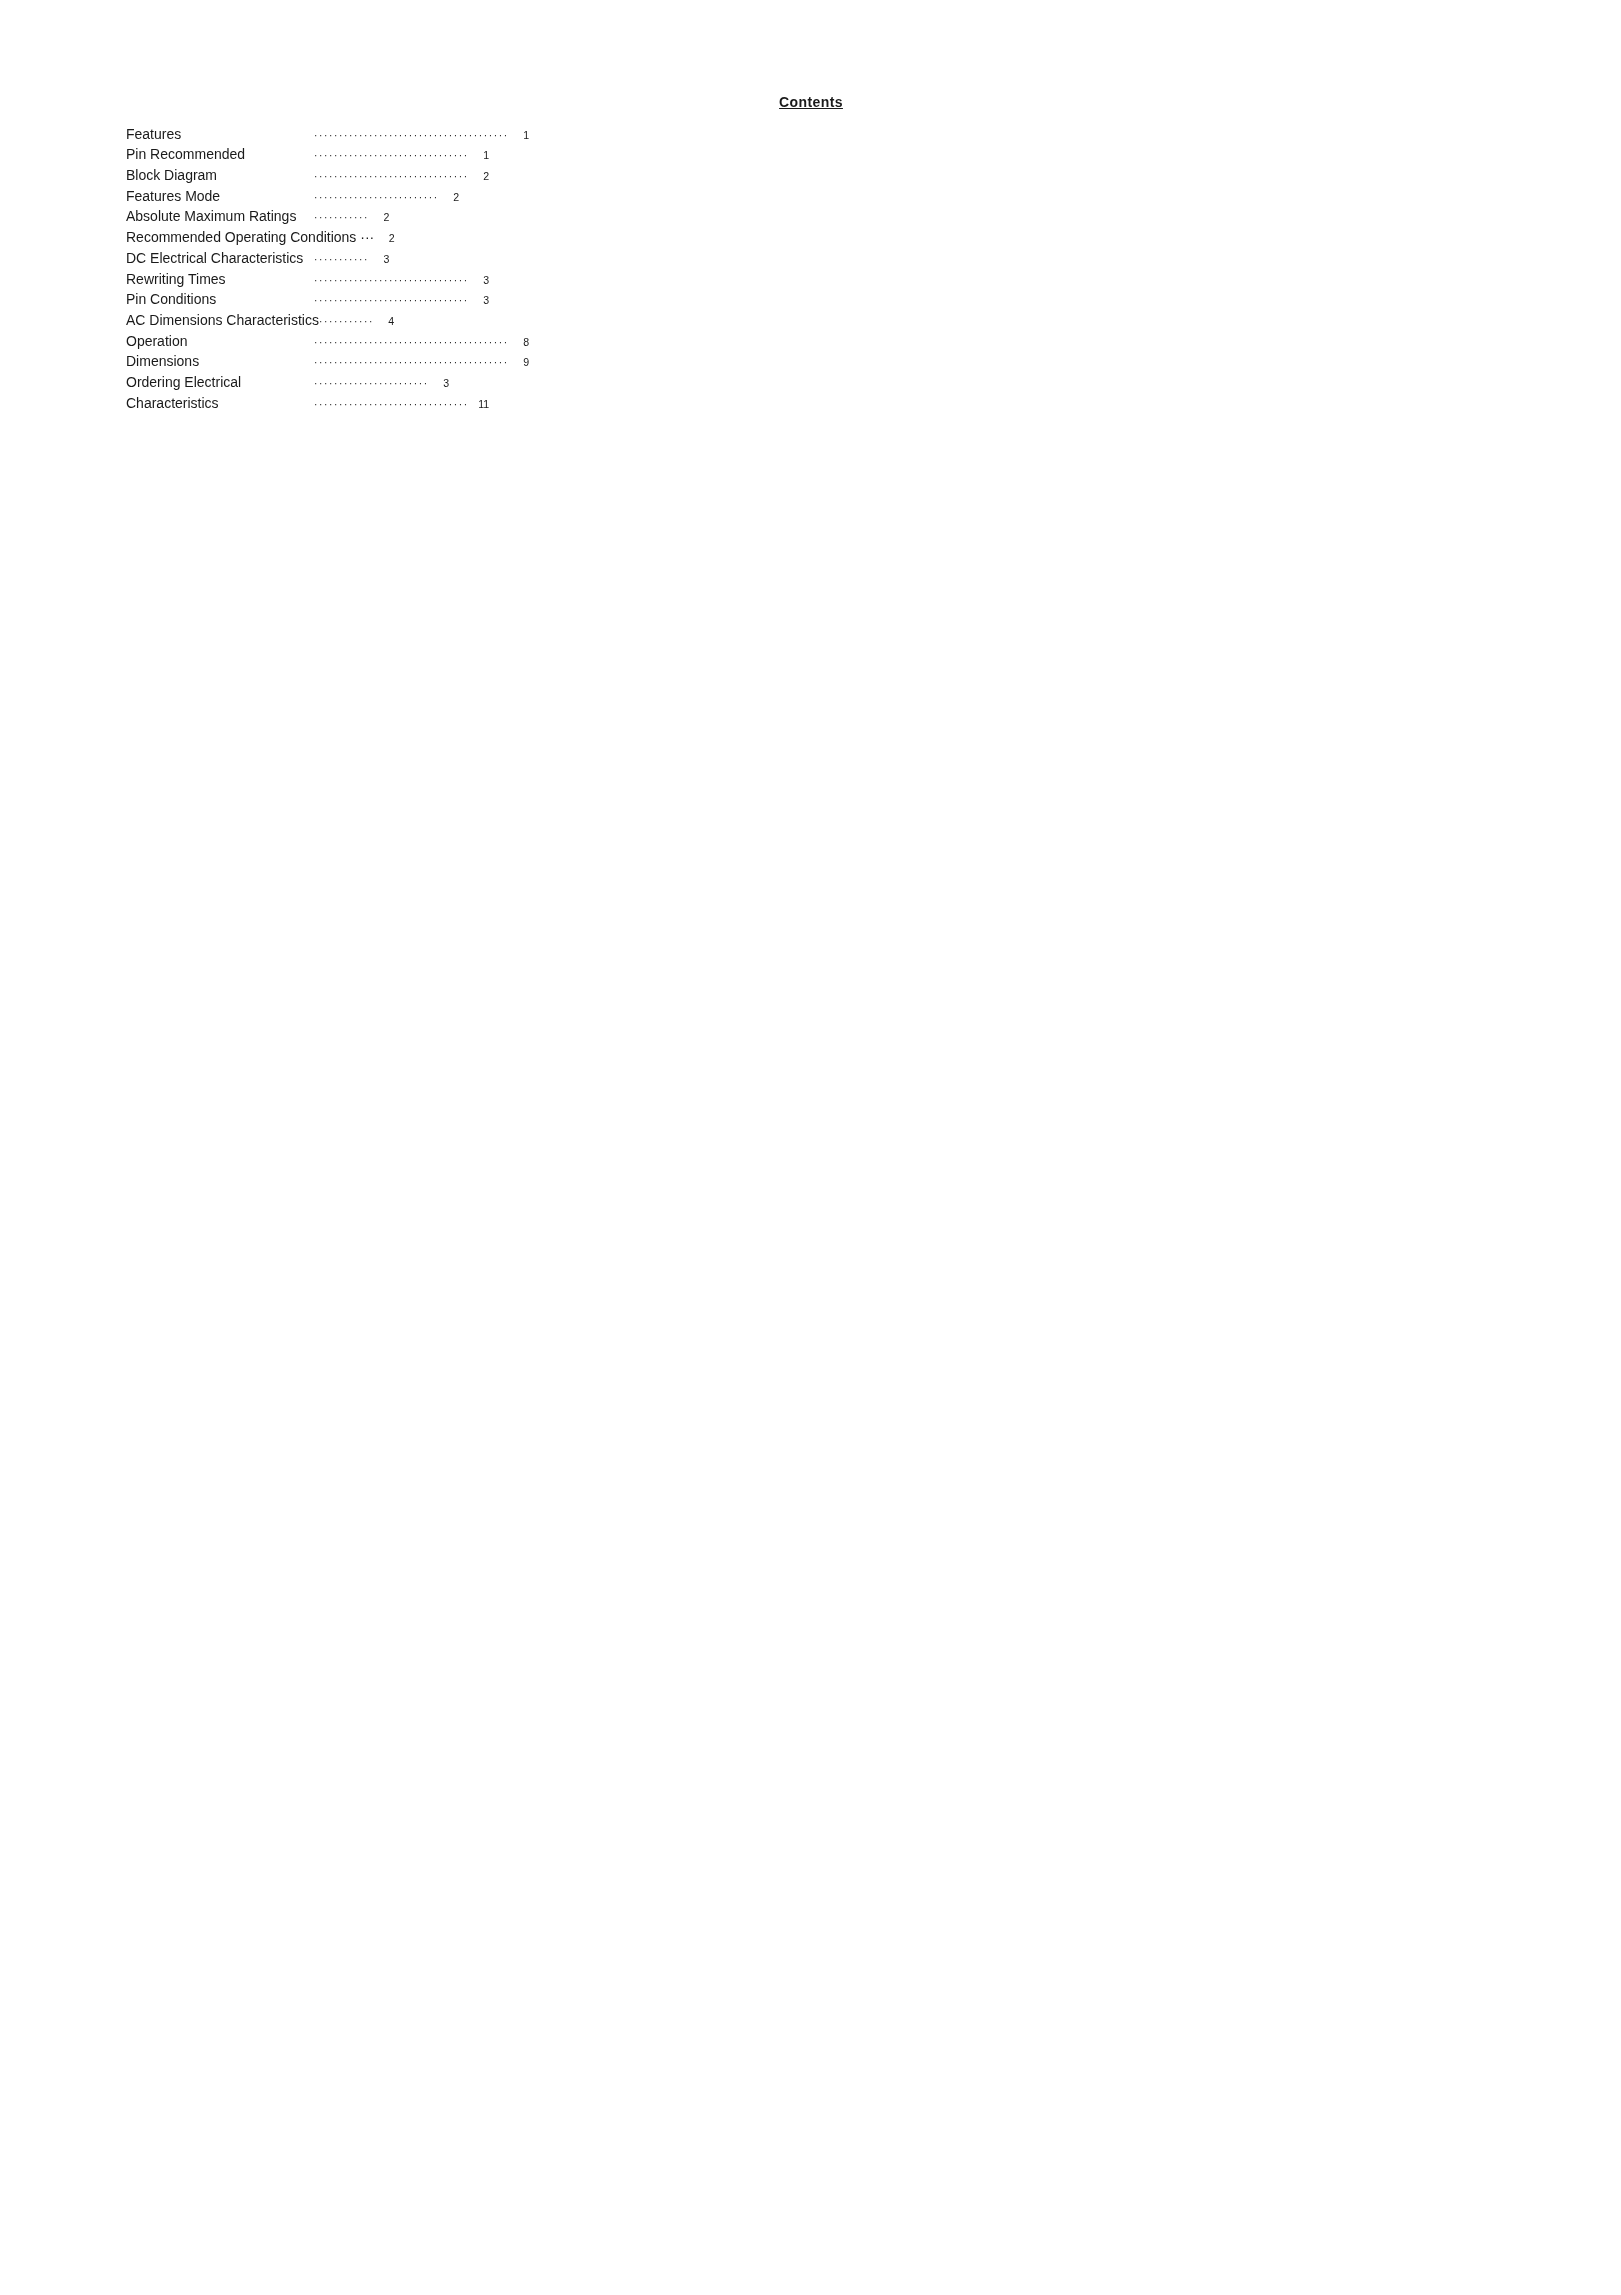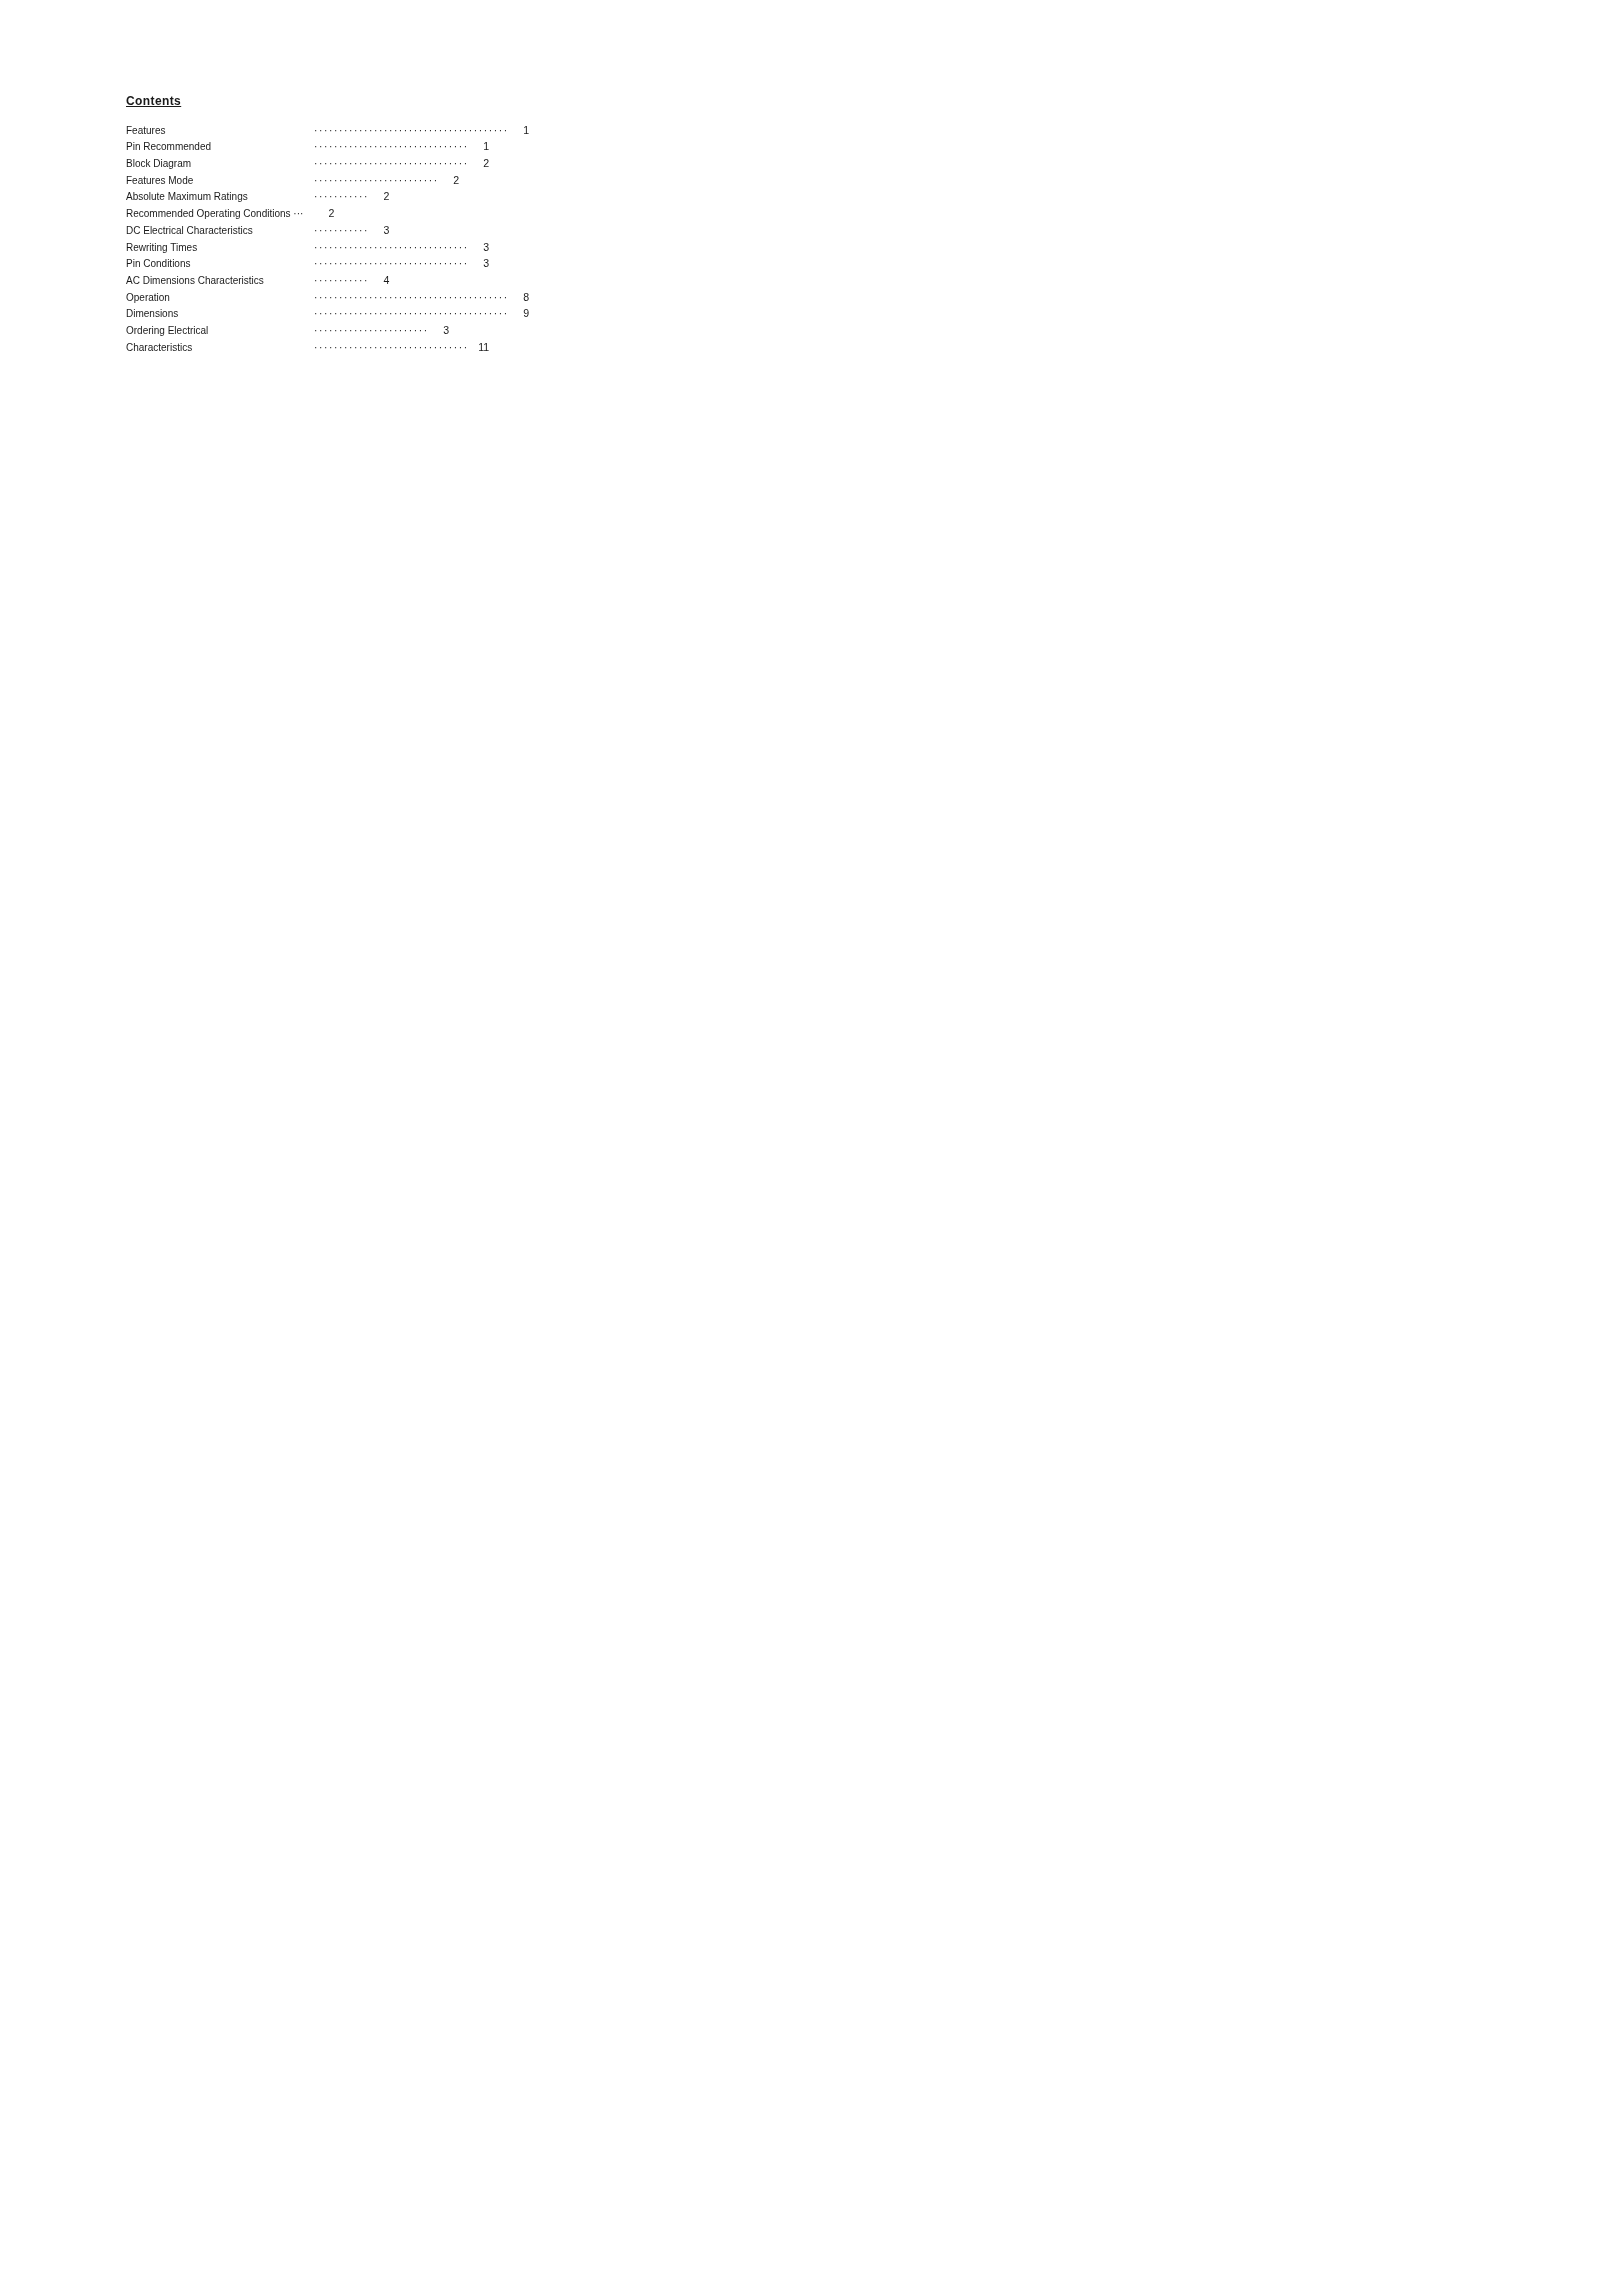--- a/index.html
+++ b/index.html
@@ -16,35 +16,36 @@
       width: 1622px;
       height: 2295px;
       position: relative;
     }
 
     .page {
       padding: 94px 126px;
     }
 
     .contents-title {
-      font-size: 12px;
+      font-size: 14px;
       font-weight: bold;
       text-decoration: underline;
       margin-bottom: 15.7px;
       letter-spacing: 0.4px;
+      text-align: center;
     }
 
     .toc-row {
       display: flex;
       align-items: baseline;
       margin-bottom: 3.1px;
     }
 
     .toc-label {
-      font-size: 10px;
+      font-size: 14px;
       min-width: 188px;
     }
 
     .toc-fill {
       flex: 0 0 auto;
       font-size: 10.2px;
       letter-spacing: 1.6px;
       color: #1a1a1a;
     }
 

